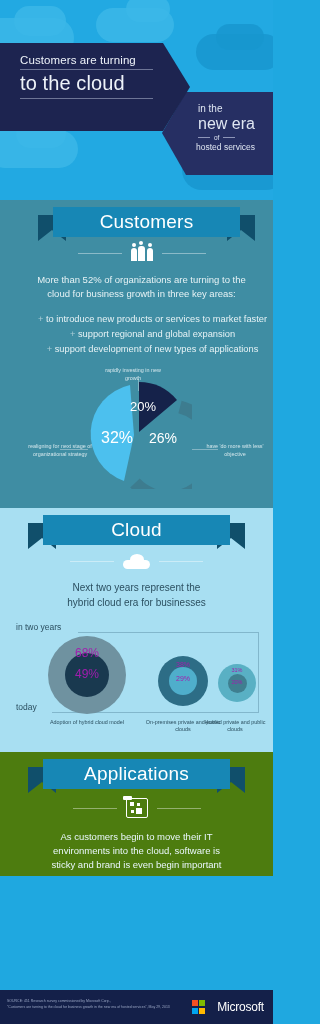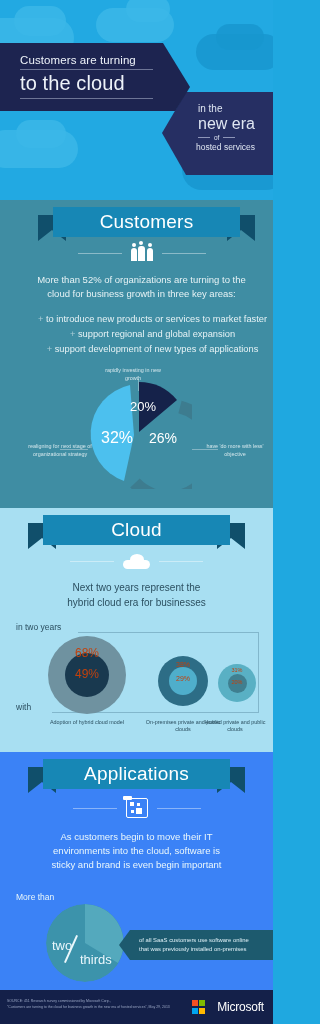--- a/index.html
+++ b/index.html
@@ -11,21 +11,21 @@
     overflow:hidden;
     -webkit-font-smoothing:antialiased;
   }
   .page { position:relative; width:273px; height:1024px; }
 
   
   .hero { position:relative; height:200px; background:#22a9e2; overflow:hidden; }
   .cloudbg { position:absolute; border-radius:999px; background:#3bb7e8; opacity:.85; }
   .cloudbg.d { background:#1896cf; }
   .hero-band {
-    position:absolute; left:0; top:43px; width:190px; height:68px;
+    position:absolute; left:0; top:43px; width:190px; height:88px;
     background:#1d2450;
     clip-path:polygon(0 0, 163px 0, 190px 44px, 163px 88px, 0 88px);
     z-index:3;
   }
   .hero-band .l1,.hero-band .l2,.hero-band .l3 {
     color:#eef3f9; text-align:left; padding-left:20px; font-weight:300; letter-spacing:.1px;
   }
   .hero-band .l1 { font-size:11.5px; margin-top:11px; }
   .hero-band .rule { width:133px; height:1px; background:#6d7596; margin:3px 0 2px 20px; }
   .hero-band .l2 { font-size:20px; line-height:23px; margin-top:1px; }
@@ -93,25 +93,25 @@
 
   
   .s-cloud { background:#a8dff2; padding-bottom:10px; }
   .s-cloud .ribbon { background:#1787b5; }
   .cloud-lead { color:#2b4f60; font-size:10px; font-weight:300; text-align:center; line-height:15px; margin:11px 22px 0; }
 
   .bubbles { position:relative; height:124px; margin-top:8px; }
   .axis-lbl { position:absolute; color:#2b4f60; font-size:8.5px; font-weight:300; }
   .axis-line { position:absolute; background:rgba(60,110,135,.35); }
   .bub { position:absolute; border-radius:50%; display:flex; align-items:center; justify-content:center; }
-  .bub-val { position:absolute; color:#c2410c; font-weight:300; text-align:center; }
+  .bub-val { position:absolute; color:#a21caf; font-weight:300; text-align:center; }
   .bub-cap { position:absolute; color:#2b4f60; font-size:5.4px; font-weight:300; text-align:center; line-height:7.4px; }
 
   
-  .s-apps { background:#3b82f6; padding-bottom:4px; }
+  .s-apps { background:#4d7c0f; padding-bottom:4px; }
   .s-apps .ribbon { background:#1787b5; }
   .apps-lead { color:#eaf7fc; font-size:9.5px; font-weight:300; text-align:center; line-height:14px; margin:12px 24px 0; }
 
   .twothirds { position:relative; height:112px; margin-top:8px; }
   .mt-lbl { position:absolute; left:16px; top:12px; color:#e8f6fb; font-size:8.5px; font-weight:300; }
   .tt-pie { position:absolute; left:46px; top:24px; width:78px; height:78px; border-radius:50%; }
   .tt-txt { position:absolute; color:#eaf7fc; font-weight:300; }
   .tt-banner {
     position:absolute; left:119px; top:50px; width:154px; height:30px;
     background:#1d5a6e;
@@ -235,21 +235,21 @@
       <div class="dash"></div>
     </div>
 
     <div class="cloud-lead">
       <span>Next two years represent the</span><br>
       <span>hybrid cloud era for businesses</span>
     </div>
 
     <div class="bubbles">
       <div class="axis-lbl" style="left:16px; top:4px;">in two years</div>
-      <div class="axis-lbl" style="left:16px; top:84px;">with</div>
+      <div class="axis-lbl" style="left:16px; top:84px;">today</div>
       <div class="axis-line" style="left:78px; top:14px; width:180px; height:1px;"></div>
       <div class="axis-line" style="left:52px; top:94px; width:206px; height:1px;"></div>
       <div class="axis-line" style="left:258px; top:14px; width:1px; height:81px;"></div>
 
       <div class="bub" style="left:48px; top:18px; width:78px; height:78px; background:#6f92a0;"></div>
       <div class="bub" style="left:65px; top:35px; width:44px; height:44px; background:#19394f;"></div>
       <div class="bub-val" style="left:68px; top:28px; width:38px; font-size:12px;">68%</div>
       <div class="bub-val" style="left:68px; top:49px; width:38px; font-size:12px;">49%</div>
       <div class="bub-cap" style="left:47px; top:101px; width:80px;">Adoption of hybrid cloud model</div>
 
@@ -286,37 +286,20 @@
         </div>
       <div class="dash"></div>
     </div>
 
     <div class="apps-lead">
       <span>As customers begin to move their IT</span><br>
       <span>environments into the cloud, software is</span><br>
       <span>sticky and brand is even begin important</span>
     </div>
 
-    <div class="twothirds">
-      <div class="mt-lbl">More than</div>
-      <svg class="tt-pie" viewBox="0 0 78 78">
-        <circle cx="39" cy="39" r="39" fill="#3c93ab"></circle>
-        <path d="M39 39 L39 0 A39 39 0 0 1 72 59 Z" fill="#54a9bd"></path>
-      </svg>
-      <div class="tt-txt" style="left:52px; top:58px; font-size:13px;">two</div>
-      <div class="tt-txt" style="left:80px; top:72px; font-size:13px;">thirds</div>
-      <div class="tt-txt" style="left:70px; top:54px; width:2px; height:30px; background:#eaf7fc; transform:rotate(24deg);"></div>
-
-      <div class="tt-banner">
-        <p>
-          <span>of all SaaS customers use software online</span><br>
-          <span>that was previously installed on-premises</span>
-        </p>
-      </div>
-    </div>
   </div>
 
   <div class="footer">
     <div class="src">
       <div>SOURCE: 451 Research survey commissioned by Microsoft Corp.,</div>
       <div>"Customers are turning to the cloud for business growth in the new era of hosted services", May 29, 2013</div>
     </div>
     <div class="ms-logo">
       <div class="ms-grid">
         <i style="background:#f25022;"></i>

